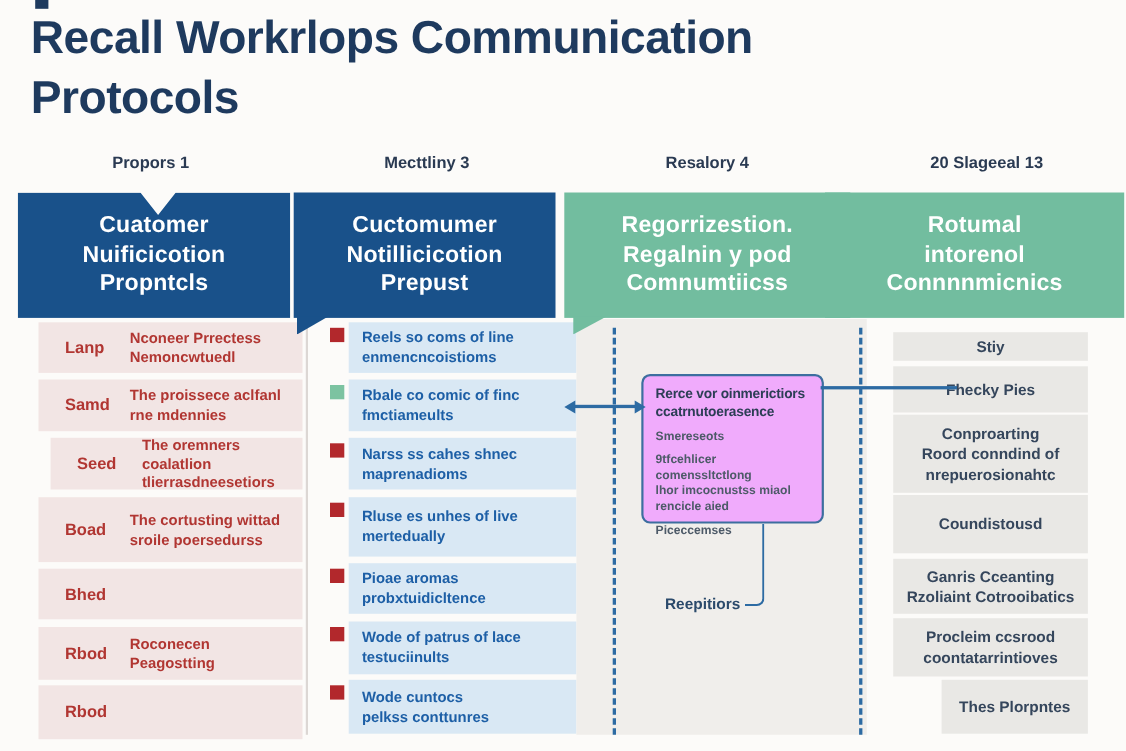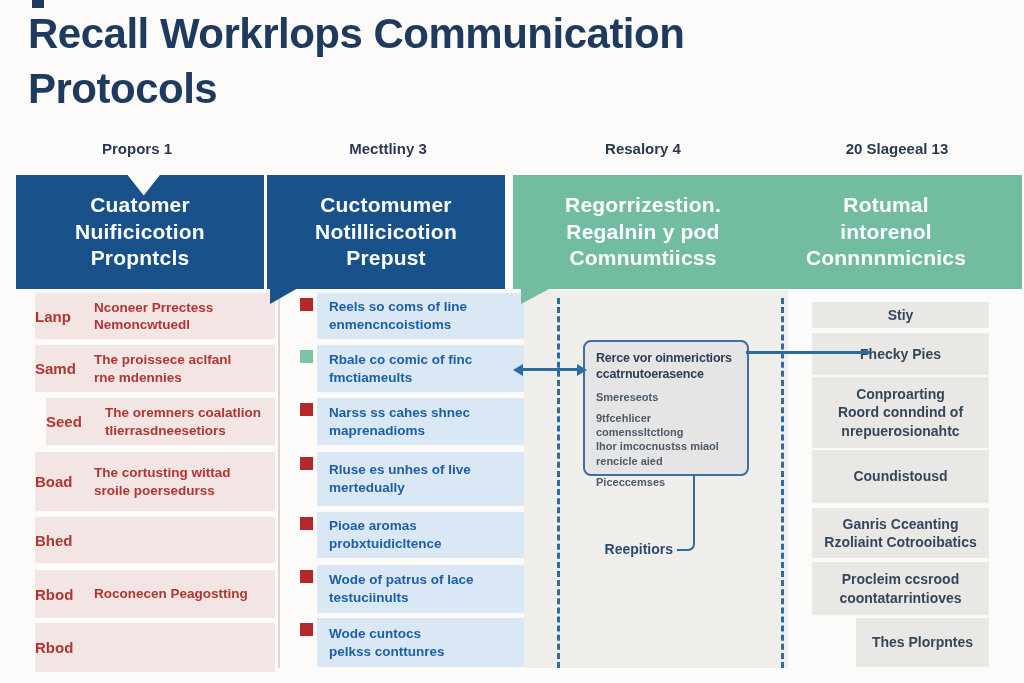--- a/index.html
+++ b/index.html
@@ -37,21 +37,21 @@
   .b4{left:750px;width:272px;}
   .tail{top:288px;height:16px;clip-path:polygon(0 0,100% 0,0 100%);z-index:5;}
   .tail.t2{left:270px;width:28px;background:#19518a;}
   .tail.t3{left:521px;width:30px;background:#72bd9f;}
 
   
   .col1{left:35px;top:293px;width:240px;display:flex;flex-direction:column;}
   .c1row{
     background:#f2e5e4;display:flex;align-items:center;
   }
-  .c1label{flex:0 0 59px;padding-left:0;font-size:15px;font-weight:700;color:#b13632;}
+  .c1label{flex:0 0 59px;padding-left:24px;font-size:15px;font-weight:700;color:#b13632;}
   .c1text{flex:1;padding-right:6px;font-size:13.5px;line-height:1.28;color:#b13632;font-weight:600;white-space:pre-line;}
   .col-divider{left:278px;top:290px;width:2px;height:378px;background:#dcd7d4;}
 
   
   .col2{left:300px;top:293px;width:224px;display:flex;flex-direction:column;}
   .c2row{display:flex;align-items:flex-start;}
   .bullet{flex:0 0 13px;height:13px;margin-top:5px;margin-right:4px;}
   .bullet.red{background:#b2282c;}
   .bullet.green{background:#7cc3a1;}
   .c2bg{
@@ -59,21 +59,21 @@
   }
   .c2text{padding:4px 8px 4px 12px;font-size:13.5px;line-height:1.3;color:#1d5fa6;font-weight:600;white-space:pre-line;}
 
   
   .col3-bg{left:524px;top:290px;width:264px;height:378px;background:#f0eeeb;z-index:0;}
   .dash{top:298px;height:370px;width:0;border-left:3px dashed #2d6ba3;z-index:1;}
   .dash.left{left:557px;}
   .dash.right{left:781px;}
   .flowbox{
     left:583px;top:340px;width:166px;height:136px;box-sizing:border-box;
-    background:#e5e5e5;border:2.5px solid #3d6e9f;border-radius:8px;
+    background:#f0abfc;border:2.5px solid #3d6e9f;border-radius:8px;
     padding:8px 8px 7px 11px;z-index:3;
   }
   .fb-title{font-size:12.5px;font-weight:800;color:#2c3e55;line-height:1.3;letter-spacing:-.2px;white-space:pre-line;margin-bottom:7px;}
   .fb-item{font-size:11px;color:#4d5a68;line-height:1.3;margin-bottom:7px;white-space:pre-line;font-weight:600;}
   .hline{height:2.5px;background:#2d6ba3;z-index:3;}
   .line-right{left:746px;top:351px;width:124px;}
   .darrow{left:522px;top:368px;width:56px;}
   .ah{width:0;height:0;border-top:6px solid transparent;border-bottom:6px solid transparent;z-index:3;}
   .ah-left{left:513px;top:363.5px;border-right:10px solid #2d6ba3;}
   .ah-right{left:577px;top:363.5px;border-left:10px solid #2d6ba3;}

